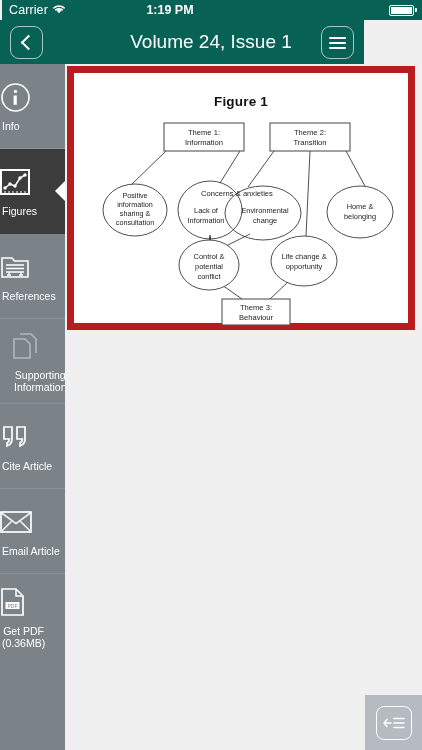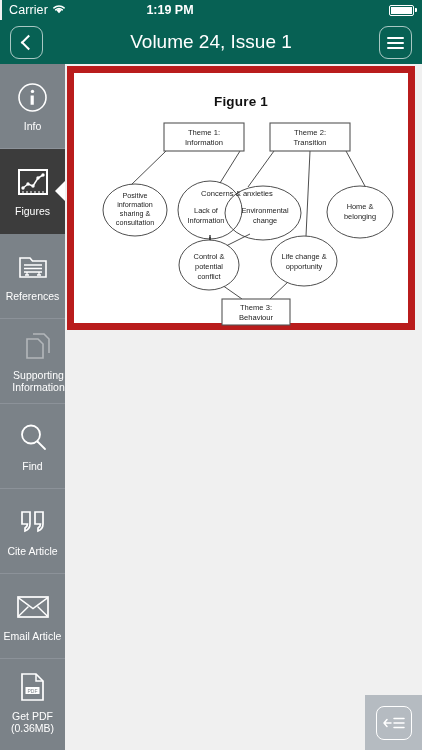--- a/index.html
+++ b/index.html
@@ -20,21 +20,21 @@
   .sb-left{ position:absolute; left:7px; display:flex; align-items:center; gap:4px; }
   .sb-carrier{ font-size:12.5px; letter-spacing:.1px; }
   .sb-time{ position:absolute; left:0; width:336px; text-align:center; font-size:12.5px; font-weight:bold;}
   .sb-right{ position:absolute; right:7px; display:flex; align-items:center; }
   .battery{ width:25px; height:11px; border:1px solid #fff; border-radius:2px; padding:1px; }
   .battery i{ display:block; width:100%; height:100%; background:#fff; }
   .battery-tip{ width:2px; height:4px; background:#fff; border-radius:0 1px 1px 0; margin-left:1px; }
 
   
   .navbar{
-    position:absolute; top:20px; left:0; width:422px; height:44px;
+    position:absolute; top:20px; left:0; width:364px; height:44px;
     background:#076154; color:#fff;
   }
   .nav-title{
     position:absolute; left:0; top:0; width:422px; height:44px;
     display:flex; align-items:center; justify-content:center;
     font-size:19px; font-weight:400;
   }
   .nav-btn{
     position:absolute; top:6px; width:33px; height:33px;
     border:1.5px solid rgba(255,255,255,.65); border-radius:9px;
@@ -47,21 +47,21 @@
   .burger{ width:17px; }
   .burger span{ display:block; height:2px; background:#fff; border-radius:1px; margin:3px 0; }
 
   
   .sidebar{
     position:absolute; top:64px; left:0; width:65px; height:686px;
     background:#7b8288;
   }
   .side-item{
     position:relative; height:85px; width:65px;
-    display:flex; flex-direction:column; align-items:center; justify-content:center;
+    display:flex; flex-direction:column; align-items:flex-start; justify-content:center;
     color:#fff; border-bottom:1px solid #8c9299;
     background:#7b8288;
   }
   .side-item.active{ background:#3c3c3c; border-bottom-color:#3c3c3c; }
   .side-item.disabled{ color:#ffffff;padding-left:12px; }
   .side-item.disabled .ico{ opacity:.42; }
   .side-label{
     font-size:10.5px; line-height:12px; text-align:center; margin-top:6px;
     padding:0 2px; font-weight:500;
   }
@@ -179,29 +179,20 @@
     <span class="ico">
       <svg width="28" height="30" viewBox="0 0 28 30">
         <path d="M2 8 h11 l5 5 v14 H2 Z" fill="none" stroke="#fff" stroke-width="1.6"></path>
         <path d="M8 3 h11 l5 5 v14" fill="none" stroke="#fff" stroke-width="1.6"></path>
       </svg>
     </span>
     <span class="side-label" style="white-space:pre-line">Supporting
 Information</span>
   </div>
 
-  <div class="side-item">
-    <span class="ico">
-      <svg width="30" height="30" viewBox="0 0 30 30">
-        <circle cx="13" cy="12.5" r="9" fill="none" stroke="#fff" stroke-width="1.8"></circle>
-        <path d="M19.5 19.5 L27 27" stroke="#fff" stroke-width="1.8" stroke-linecap="round"></path>
-      </svg>
-    </span>
-    <span class="side-label">Find</span>
-  </div>
 
   <div class="side-item">
     <span class="ico">
       <svg width="30" height="26" viewBox="0 0 30 26">
         <path d="M4 3 h8 v12 q0 5 -5 7 v-3 q2.5 -1.5 2.5 -4 H4 Z" fill="none" stroke="#fff" stroke-width="1.7"></path>
         <path d="M17 3 h8 v12 q0 5 -5 7 v-3 q2.5 -1.5 2.5 -4 H17 Z" fill="none" stroke="#fff" stroke-width="1.7"></path>
       </svg>
     </span>
     <span class="side-label">Cite Article</span>
   </div>

